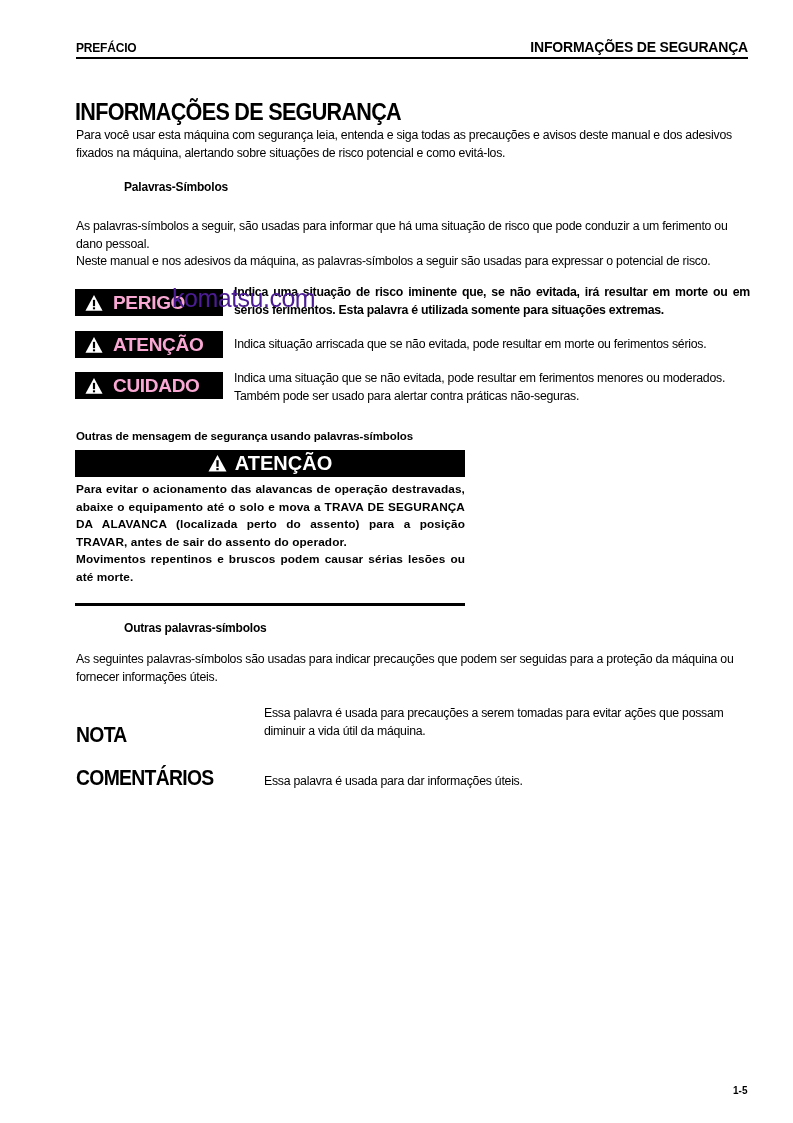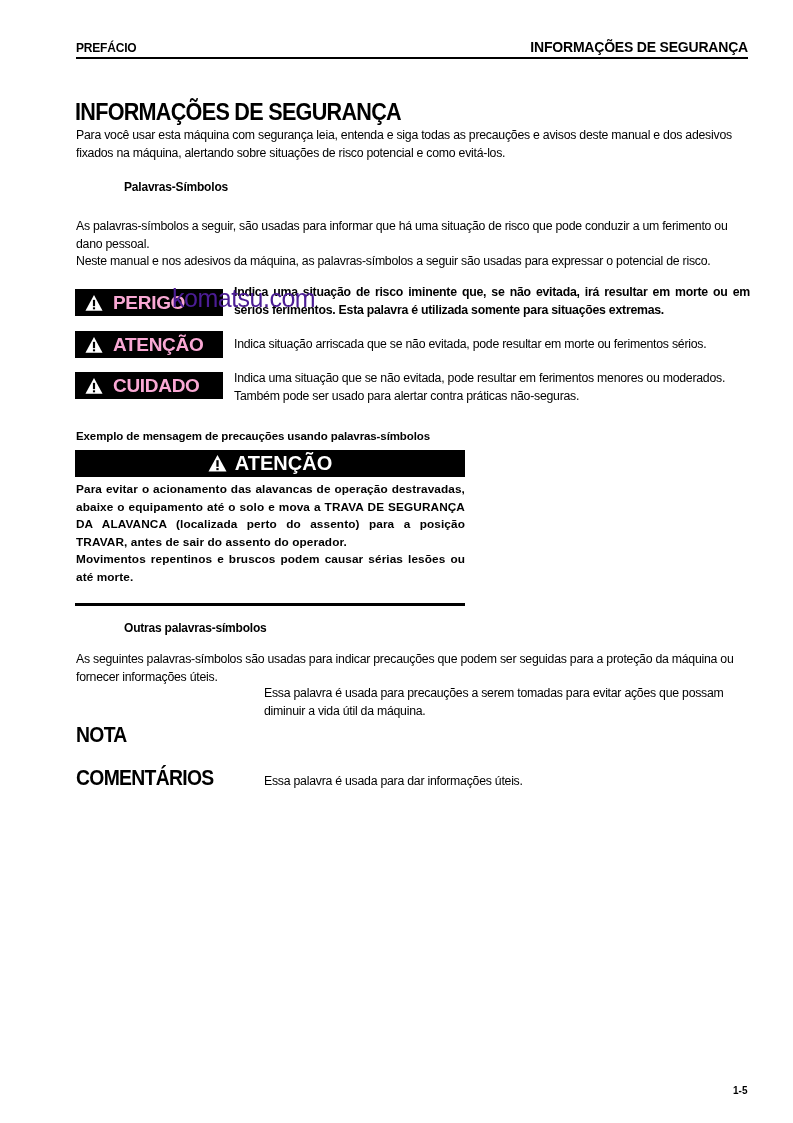--- a/index.html
+++ b/index.html
@@ -36,21 +36,21 @@
     .ex-text { left: 76px; top: 481px; width: 389px; font-size: 11.8px; line-height: 17.5px; font-weight: bold; text-align: justify; letter-spacing: 0.1px; }
     .ex-rule { left: 75px; top: 603px; width: 390px; height: 3px; background: #000; }
 
     .sub2 { left: 76px; top: 621px; }
     .p3 { left: 76px; top: 651px; width: 674px; }
 
     .big { left: 76px; font-size: 22px; font-weight: bold; letter-spacing: -0.8px; transform: scaleX(0.88); transform-origin: left; white-space: nowrap; }
     .nota { top: 722px; }
     .coment { top: 765px; }
     .ndesc { left: 264px; width: 486px; }
-    .nd1 { top: 685px; }
+    .nd1 { top: 705px; }
     .nd2 { top: 773px; }
 
     .pageno { left: 733px; top: 1085px; font-size: 10px; font-weight: bold; }
   </style>
 </head>
 <body>
 
 <div class="abs hdr-left">PREFÁCIO</div>
 <div class="abs hdr-right">INFORMAÇÕES DE SEGURANÇA</div>
 <div class="abs hdr-rule"></div>
@@ -88,21 +88,21 @@
 <div class="abs badge b3">
   <svg class="tri" viewBox="0 0 20 20">
       <path d="M10 1 L19.5 18.5 L0.5 18.5 Z" fill="#fff"></path>
       <rect x="8.8" y="6.5" width="2.4" height="7" fill="#000"></rect>
       <rect x="8.8" y="14.8" width="2.4" height="2.2" fill="#000"></rect>
     </svg>
   <span>CUIDADO</span>
 </div>
 <div class="abs para bdesc d3">Indica uma situação que se não evitada, pode resultar em ferimentos menores ou moderados. Também pode ser usado para alertar contra práticas não-seguras.</div>
 
-<div class="abs ex-cap">Exemplo de mensagem de precauções usando palavras-símbolos</div>
+<div class="abs ex-cap">Outras de mensagem de segurança usando palavras-símbolos</div>
 <div class="abs ex-banner">
   <svg class="tri" viewBox="0 0 20 20">
       <path d="M10 1 L19.5 18.5 L0.5 18.5 Z" fill="#fff"></path>
       <rect x="8.8" y="6.5" width="2.4" height="7" fill="#000"></rect>
       <rect x="8.8" y="14.8" width="2.4" height="2.2" fill="#000"></rect>
     </svg>
   <span>ATENÇÃO</span>
 </div>
 <div class="abs ex-text">
   <div>Para evitar o acionamento das alavancas de operação destravadas, abaixe o equipamento até o solo e mova a TRAVA DE SEGURANÇA DA ALAVANCA (localizada perto do assento) para a posição TRAVAR, antes de sair do assento do operador.</div>

